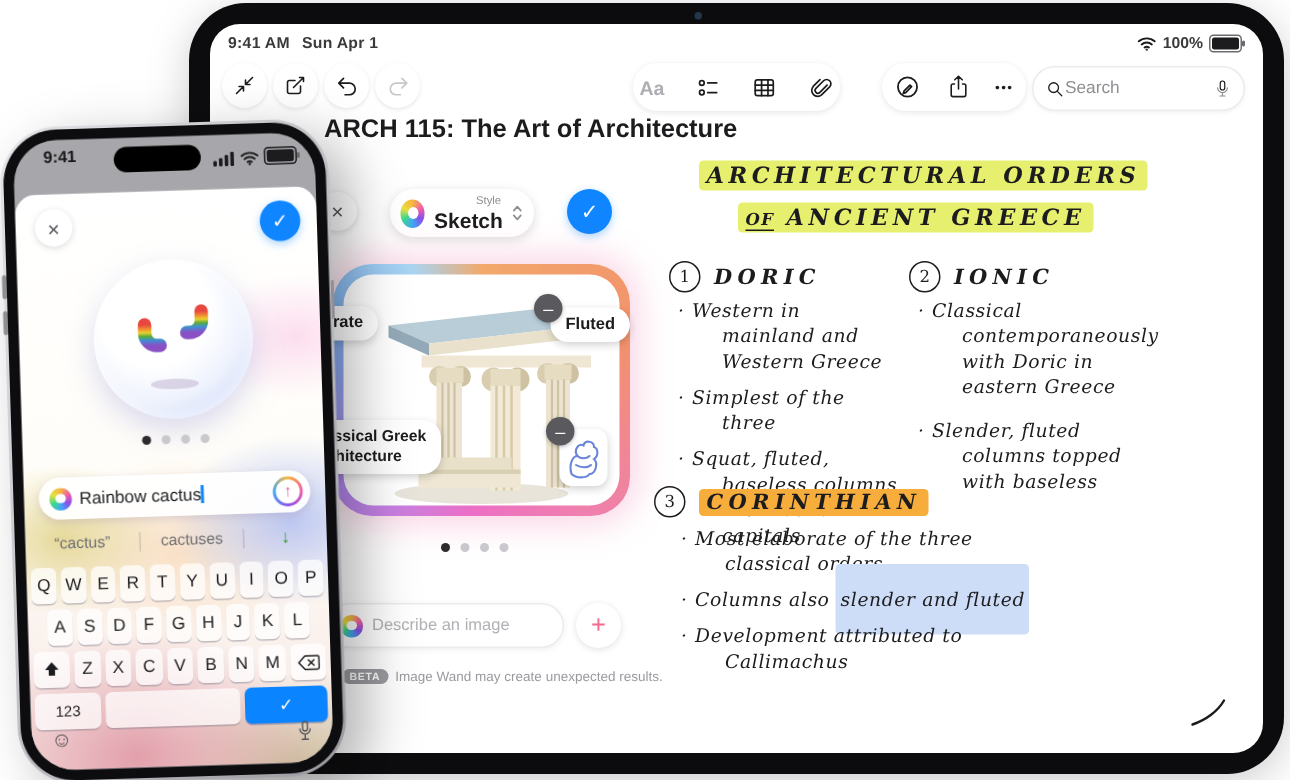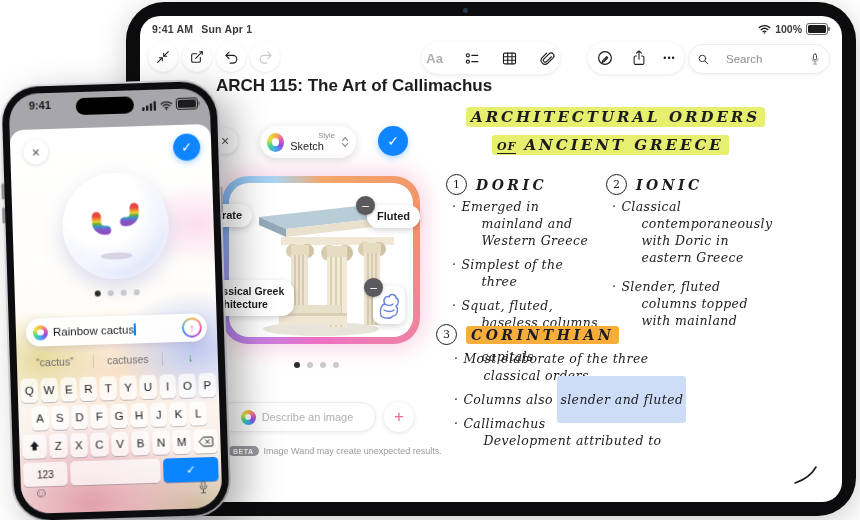--- a/index.html
+++ b/index.html
@@ -22,21 +22,21 @@
   .batt .fill{position:absolute;inset:1px;background:#1c1c1e;border-radius:1.5px;}
 
   .circ-btn{width:30px;height:30px;border-radius:50%;background:#fff;box-shadow:0 1px 3px rgba(0,0,0,.10);
             display:flex;align-items:center;justify-content:center;}
   .tool-pill{height:32px;border-radius:16px;background:#fff;box-shadow:0 1px 4px rgba(0,0,0,.10);
              display:flex;align-items:center;justify-content:space-around;}
   .aa{font-size:13px;color:#aeaeb2;font-weight:600;}
   .more-dots{font-size:9px;letter-spacing:1px;color:#1c1c1e;}
   .search-pill{left:548px;top:28px;width:142px;height:30px;border-radius:15px;background:#fff;
                border:1px solid #ececf0;box-shadow:0 1px 3px rgba(0,0,0,.06);
-               display:flex;align-items:center;padding:0 8px;gap:16px;box-sizing:border-box;}
+               display:flex;align-items:center;padding:0 8px;gap:0;box-sizing:border-box;}
   .search-pill .ph{color:#8e8e93;font-size:11.5px;flex:1;}
 
   .note-title{left:76px;top:60px;font-size:17px;font-weight:700;color:#1c1c1e;}
 
   
   .hw{font-family:"DejaVu Serif",serif;font-style:italic;color:#1c1c1e;}
   .hw-h{font-size:15px;letter-spacing:3px;font-weight:600;}
   .hl-y{background:#e7ef6e;border-radius:3px;padding:1px 5px;}
   .hl-o{background:#f6ad3c;border-radius:3px;padding:1px 5px;}
   .hl-b{background:#cdddf8;border-radius:3px;padding:16px 3px;}
@@ -54,41 +54,41 @@
 
   
   .x-btn{width:26px;height:26px;border-radius:50%;background:#fff;box-shadow:0 1px 4px rgba(0,0,0,.15);
          display:flex;align-items:center;justify-content:center;font-size:14px;color:#56565c;}
   .style-pill{left:120px;top:110px;width:96px;height:32px;border-radius:16px;background:#fff;
               box-shadow:0 2px 8px rgba(0,0,0,.14);display:flex;align-items:center;padding:0 7px;gap:6px;box-sizing:border-box;}
   .swirl{border-radius:50%;background:conic-gradient(#f5b63f,#ef5da8,#8a4fe8,#3fa9f5,#3fd98a,#e8e03f,#f5b63f);position:relative;}
   .swirl::after{content:"";position:absolute;inset:28%;background:#fff;border-radius:50%;}
   .style-txt{line-height:1;flex:1;}
   .style-lab{font-size:7.5px;color:#8e8e93;margin-bottom:2px;padding-left:28px;}
-  .style-val{font-size:11px;font-weight:400;color:#1c1c1e;}
+  .style-val{font-size:14px;font-weight:700;color:#1c1c1e;}
   .blue-check{border-radius:50%;background:#0f86ff;display:flex;align-items:center;justify-content:center;
               color:#fff;box-shadow:0 2px 6px rgba(15,134,255,.35);}
 
   .grad-card{left:82px;top:160px;width:198px;height:168px;border-radius:26px;
              background:conic-gradient(from 0deg at 50% 50%,#f2a96b 0deg,#f2926b 70deg,#ef7fae 140deg,#ec6fc6 185deg,#b387ef 235deg,#7fb3f2 295deg,#a9d4f2 330deg,#f2a96b 360deg);
              box-shadow:0 0 22px 5px rgba(242,150,190,.40);}
   .grad-card .inner{position:absolute;inset:7px;background:#fff;border-radius:20px;overflow:hidden;
                     display:flex;align-items:flex-end;justify-content:center;}
   .tag-pill{background:#fff;border-radius:12px;box-shadow:0 2px 6px rgba(0,0,0,.18);
             font-size:11px;font-weight:700;color:#1c1c1e;padding:5px 10px;line-height:13px;}
   .minus-badge{width:19px;height:19px;border-radius:50%;background:#5a5a5e;color:#fff;display:flex;
                align-items:center;justify-content:center;font-size:12px;box-shadow:0 1px 3px rgba(0,0,0,.25);}
   .thumb{width:32px;height:38px;background:#fff;border-radius:8px;box-shadow:0 2px 6px rgba(0,0,0,.18);
          display:flex;align-items:center;justify-content:center;}
   .dots{display:flex;gap:7px;}
   .dots i{width:6px;height:6px;border-radius:50%;background:#c9c9cd;}
   .dots i.on{background:#2c2c2e;}
   .describe-pill{left:78px;top:386px;width:158px;height:30px;border-radius:15px;background:#fff;
                  border:1px solid #ececf0;box-shadow:0 1px 4px rgba(0,0,0,.07);
-                 display:flex;align-items:center;gap:6px;padding:0 8px;box-sizing:border-box;justify-content:center;}
+                 display:flex;align-items:center;gap:6px;padding:0 8px;box-sizing:border-box;}
   .describe-pill .ph{font-size:11px;color:#b0b0b5;}
   .plus-btn{left:244px;top:386px;width:30px;height:30px;border-radius:50%;background:#fff;
             box-shadow:0 1px 5px rgba(0,0,0,.12);display:flex;align-items:center;justify-content:center;
             font-size:17px;color:#f4698c;font-weight:400;}
   .beta-row{left:88px;top:430px;display:flex;align-items:center;gap:5px;}
   .beta-badge{background:#9a9aa0;color:#fff;font-size:7px;font-weight:700;border-radius:7px;padding:1.5px 5px;letter-spacing:.5px;}
   .beta-text{font-size:9px;color:#9a9aa0;}
 
   
   .phone{left:6px;top:82px;width:219px;height:438px;transform:rotate(-1.8deg);
@@ -219,38 +219,38 @@
           <circle class="iconline" cx="10" cy="10" r="6"></circle>
           <path class="iconline" d="M14.6 14.6L20 20"></path>
         </svg>
       <span class="ph">Search</span>
       <svg width="12" height="15" viewBox="0 0 24 28">
           <rect class="iconline" x="9" y="3" width="6" height="12" rx="3" stroke="#8e8e93"></rect>
           <path d="M5.5 12a6.5 6.5 0 0 0 13 0M12 18.5V23M8.5 23h7" stroke="#8e8e93" stroke-width="1.6" fill="none" stroke-linecap="round"></path>
         </svg>
     </div>
 
-    <div class="abs note-title">ARCH 115: The Art of Callimachus</div>
+    <div class="abs note-title">ARCH 115: The Art of Architecture</div>
 
     <div class="abs hw hw-h" style="left:326px;top:92px;">
       <span class="hl-y">ARCHITECTURAL ORDERS</span>
     </div>
     <div class="abs hw hw-h" style="left:352px;top:120px;">
       <span class="hl-y"><span class="of">OF</span><span>ANCIENT GREECE</span></span>
     </div>
 
     <div class="abs hw sec-h" style="left:306px;top:158px;">
       <span class="numcirc">1</span>
       <span class="sec-t">DORIC</span>
     </div>
     <div class="abs hw hw-body" style="left:312px;top:182px;width:158px;">
       <div class="bullet">
           <span class="bdot">·</span>
           <div class="blines">
-        <div>Emerged in</div>
+        <div>Western in</div>
         <div>mainland and</div>
         <div>Western Greece</div>
           </div>
         </div>
       <div class="bullet">
           <span class="bdot">·</span>
           <div class="blines">
         <div>Simplest of the</div>
         <div>three</div>
           </div>
@@ -278,21 +278,21 @@
         <div>contemporaneously</div>
         <div>with Doric in</div>
         <div>eastern Greece</div>
           </div>
         </div>
       <div class="bullet" style="margin-top:12px;">
           <span class="bdot">·</span>
           <div class="blines">
         <div>Slender, fluted</div>
         <div>columns topped</div>
-        <div>with mainland</div>
+        <div>with baseless</div>
           </div>
         </div>
     </div>
 
     <div class="abs hw sec-h" style="left:296px;top:308px;">
       <span class="numcirc">3</span>
       <span class="sec-t hl-o">CORINTHIAN</span>
     </div>
     <div class="abs hw hw-body" style="left:314px;top:334px;width:330px;">
       <div class="bullet">
@@ -304,22 +304,22 @@
         </div>
       <div class="bullet">
           <span class="bdot">·</span>
           <div class="blines">
         <div><span>Columns also </span><span class="hl-b">slender and fluted</span></div>
           </div>
         </div>
       <div class="bullet">
           <span class="bdot">·</span>
           <div class="blines">
+        <div>Development attributed to</div>
         <div>Callimachus</div>
-        <div>Development attributed to</div>
           </div>
         </div>
     </div>
 
     <svg class="abs" style="left:652px;top:448px;" width="30" height="22" viewBox="0 0 30 22">
       <path d="M3 19 C12 16 20 10 24 3" stroke="#1c1c1e" stroke-width="1.6" fill="none" stroke-linecap="round"></path>
     </svg>
 
     <div class="abs x-btn" style="left:72px;top:112px;">
         <span>×</span>

